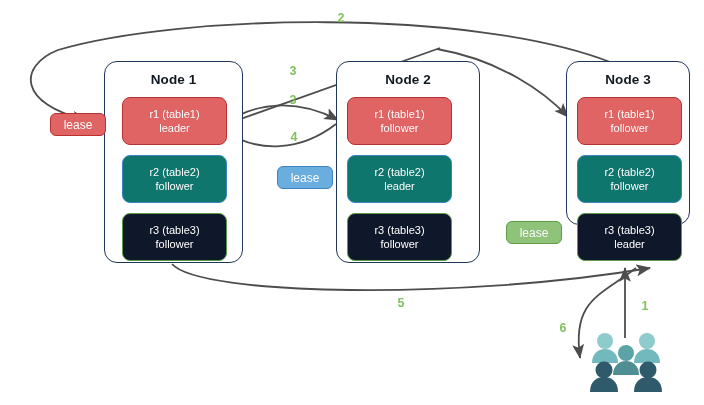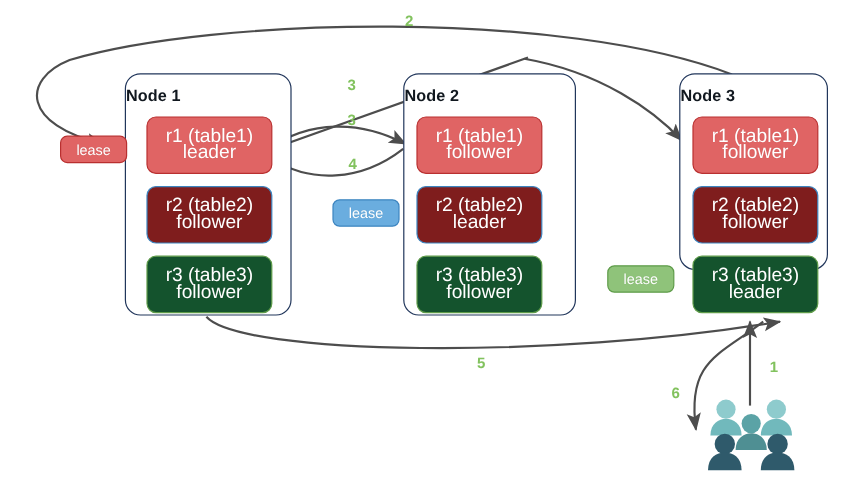--- a/index.html
+++ b/index.html
@@ -30,50 +30,50 @@
     box-sizing: border-box;
     background: #ffffff;
     border: 1.6px solid #21365b;
     border-radius: 13px;
   }
   .node-title {
     position: absolute;
     left: 0;
     right: 0;
     top: 10px;
-    text-align: left;
+    text-align: center;
     font-size: 13.5px;
     font-weight: bold;
     color: #11181f;
     letter-spacing: 0.1px;
   }
   .replica {
     position: absolute;
     box-sizing: border-box;
     border-radius: 8px;
     display: flex;
     flex-direction: column;
     align-items: center;
     justify-content: center;
     color: #ffffff;
-    font-size: 16px;
+    font-size: 11px;
     line-height: 14.5px;
     text-shadow: 0 0 1px rgba(0,0,0,0.12);
   }
   .replica span { display: block; }
   .rep-red {
     background: #e06464;
     border: 1.5px solid #b93030;
   }
   .rep-blue {
-    background: #7f1d1d;
+    background: #0f766e;
     border: 1.5px solid #3d85c0;
   }
   .rep-green {
-    background: #14532d;
+    background: #0f172a;
     border: 1.5px solid #5f9c4a;
   }
   .lease-box {
     position: absolute;
     box-sizing: border-box;
     border-radius: 6px;
     display: flex;
     align-items: center;
     justify-content: center;
     color: #ffffff;

